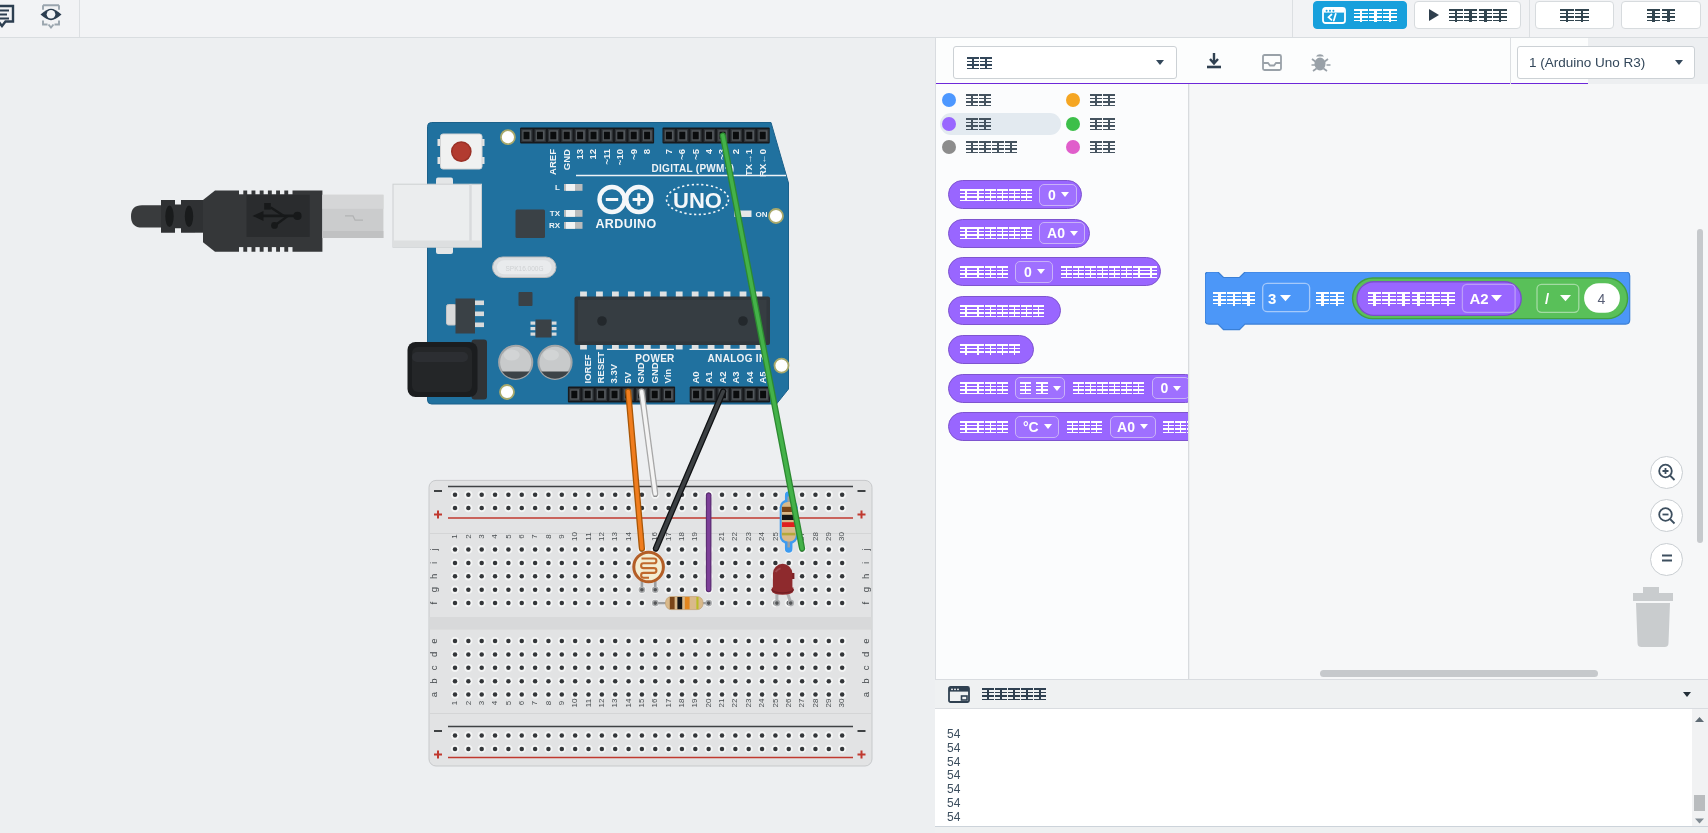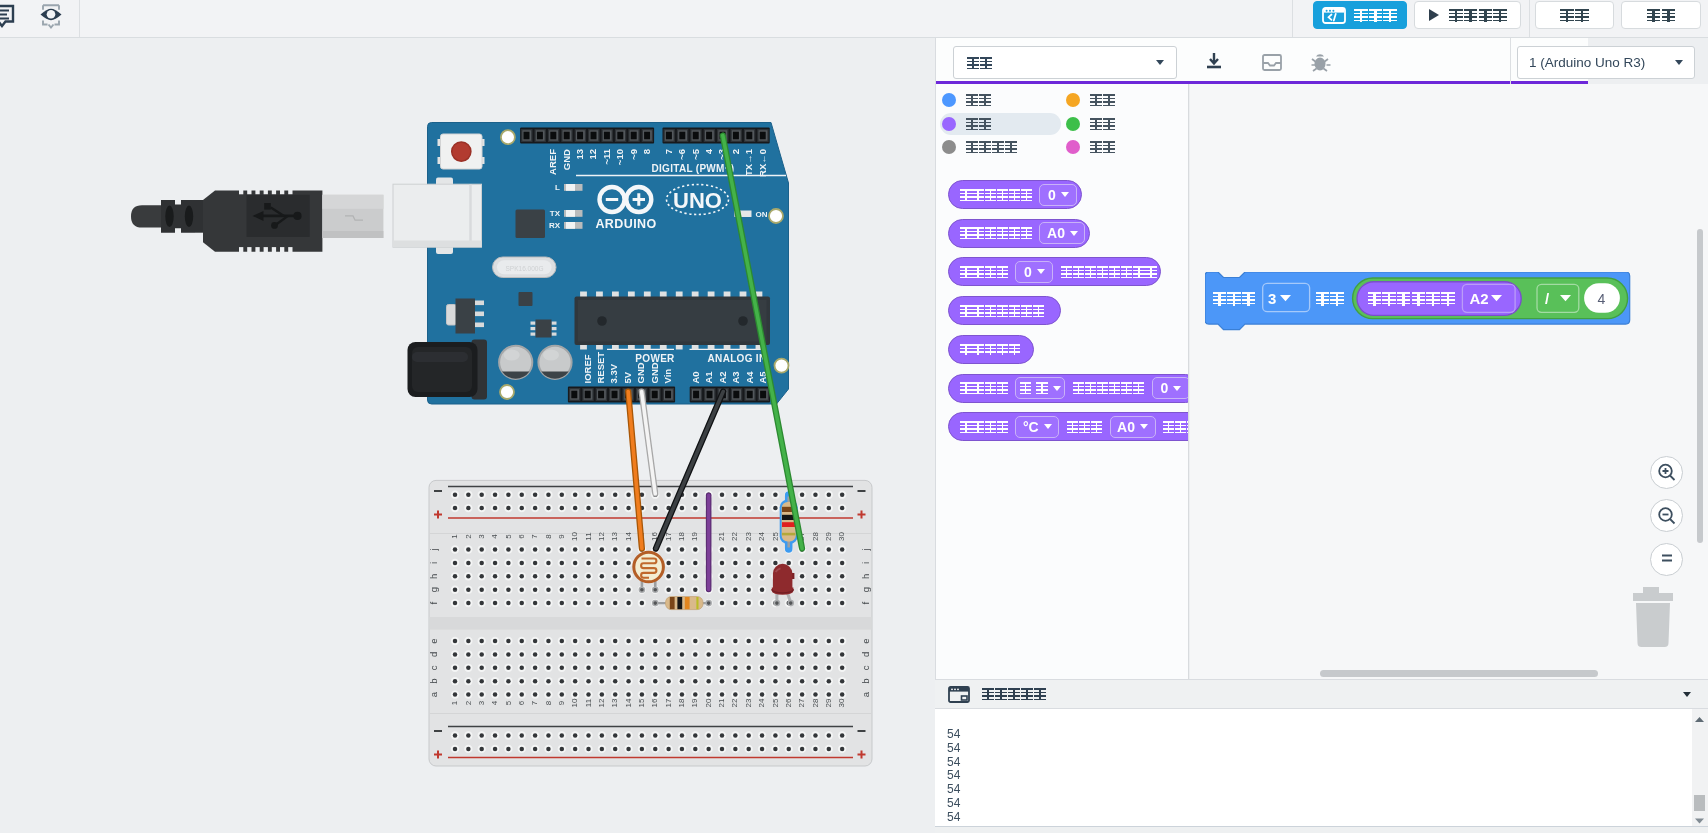--- a/index.html
+++ b/index.html
@@ -7,21 +7,21 @@
 .abs{position:absolute}
 .cj{display:inline-block;width:12px;height:12px;margin:0 .6px;vertical-align:-1px;background:linear-gradient(to right,transparent 42%,currentColor 42% 58%,transparent 58%),repeating-linear-gradient(to bottom,currentColor 0 1.6px,transparent 1.6px 3.6px)}
 .c15 .cj{width:13.5px;height:13.5px;vertical-align:-1.5px}
 .pblock .cj{width:11.4px;height:11.8px;margin:0 .35px}
 
 #topbar{position:absolute;left:0;top:0;width:1708px;height:38px;background:#f2f3f5;border-bottom:1px solid #d9dde0}
 .tsep{position:absolute;top:0;width:1px;height:37px;background:#dcdfe2}
 .btn{position:absolute;top:1px;height:28px;border:1px solid #d7dbde;border-radius:4px;background:#fff;color:#32454f;font-size:15px;display:flex;align-items:center;justify-content:center;font-weight:400}
 #btncode{background:#18a0dc;border-color:#18a0dc;color:#fff}
 
-#rtool{position:absolute;left:935px;top:38px;width:653px;height:46px;background:#fcfdfd;border-bottom:3px solid #6d28d9}
+#rtool{position:absolute;left:935px;top:38px;width:653px;height:46px;background:#fcfdfd;border-bottom:1px solid #6d28d9}
 .dd{position:absolute;white-space:nowrap;background:#fff;border:1px solid #ccd1d5;border-radius:3px;color:#33475a;font-size:14px;display:flex;align-items:center}
 .caret{width:0;height:0;border:4.5px solid transparent;border-top:5.5px solid #33475a;border-bottom:none;display:inline-block}
 .caretw{width:0;height:0;border:4px solid transparent;border-top:5px solid #fff;border-bottom:none;display:inline-block}
 #palette{position:absolute;left:935px;top:84px;width:254px;height:595px;background:#fbfcfd;border-right:1px solid #d8dbde;overflow:hidden}
 #bcanvas{position:absolute;left:1190px;top:84px;width:518px;height:595px;background:#f6f7f8}
 .leg{position:absolute;display:flex;align-items:center;white-space:nowrap;color:#45535f;font-size:13px}
 .leg .dot{width:14px;height:14px;border-radius:50%;margin-right:9px}
 .pblock{position:absolute;height:29px;white-space:nowrap;border-radius:14.5px;background:#9966ff;border:1px solid #7e54cf;color:#fff;font-weight:bold;font-size:14px;display:flex;align-items:center;padding-left:11px;gap:7px}
 .chip{height:22px;border-radius:5px;background:#9f70ff;border:1px solid #c9b2f7;color:#fff;display:flex;align-items:center;justify-content:center;gap:5px;font-weight:bold;font-size:14px}
 

